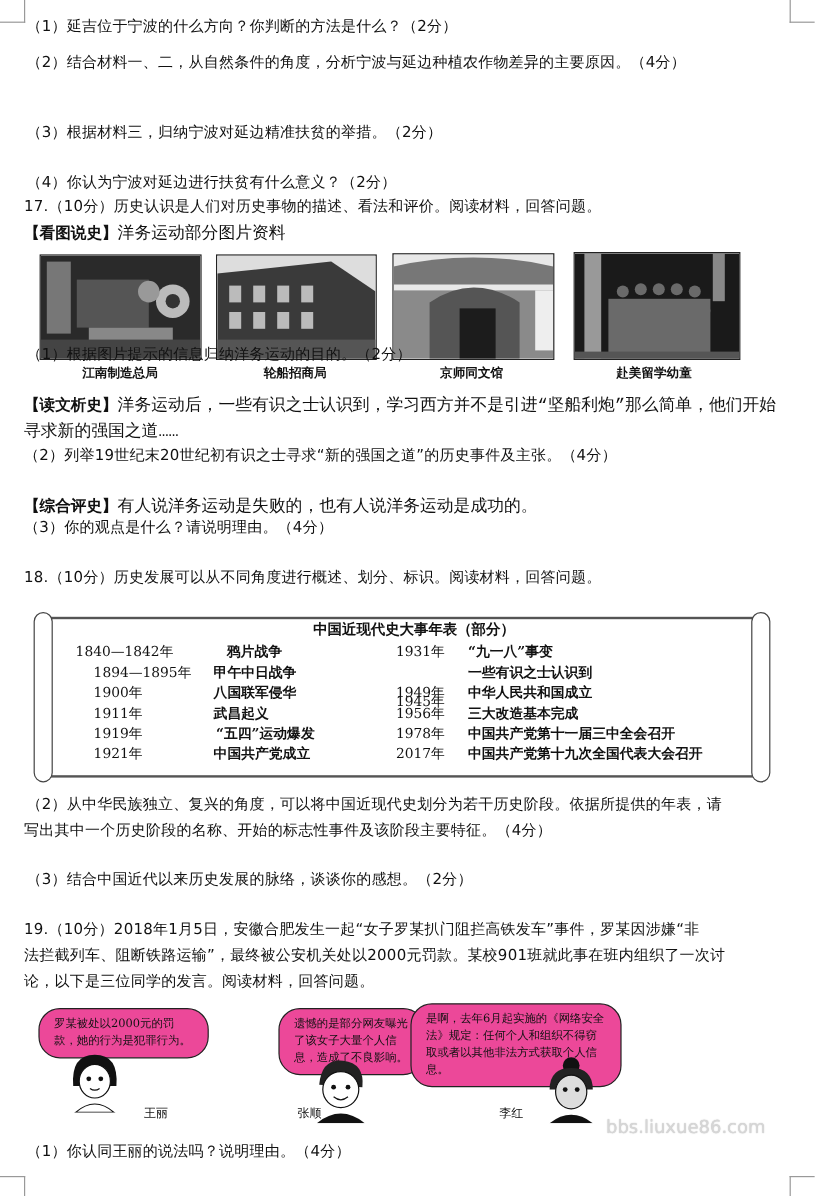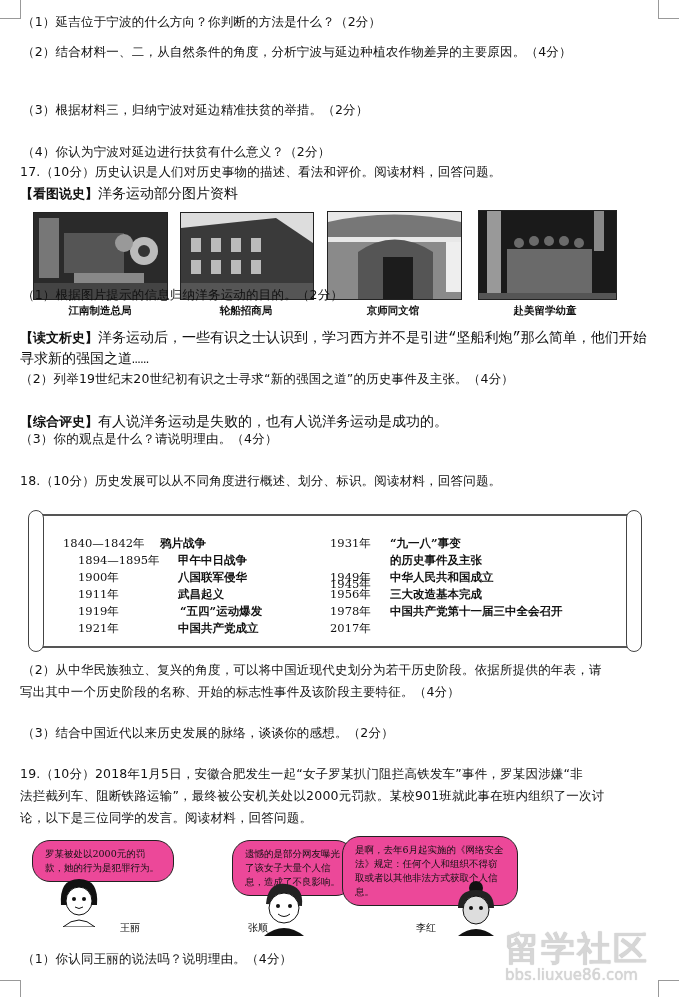--- a/index.html
+++ b/index.html
@@ -127,45 +127,47 @@
   <span class="tag">【综合评史】</span><span class="serif">有人说洋务运动是失败的，也有人说洋务运动是成功的。</span>
 </div>
 <div class="abs q" style="left:20px;top:431px;">（3）你的观点是什么？请说明理由。（4分）</div>
 
 <div class="abs q" style="left:20px;top:473px;">18.（10分）历史发展可以从不同角度进行概述、划分、标识。阅读材料，回答问题。</div>
 
 <div class="scroll">
   <div class="frame"></div>
   <div class="rollL"></div>
   <div class="rollR"></div>
+  <div class="tl-title" style="left:20px;">中国近现代史大事年表（部分）</div>
 
   <div class="tl-row" style="left:35px;top:26px;">1840—1842年</div>
-  <div class="tl-row" style="left:132px;top:26px;font-weight:bold;">鸦片战争</div>
+  <div class="tl-row" style="left:161px;top:26px;font-weight:bold;">鸦片战争</div>
   <div class="tl-row" style="left:50px;top:43px;">1894—1895年</div>
   <div class="tl-row" style="left:150px;top:43px;font-weight:bold;">甲午中日战争</div>
   <div class="tl-row" style="left:50px;top:60px;">1900年</div>
   <div class="tl-row" style="left:150px;top:60px;font-weight:bold;">八国联军侵华</div>
   <div class="tl-row" style="left:50px;top:77px;">1911年</div>
   <div class="tl-row" style="left:150px;top:77px;font-weight:bold;">武昌起义</div>
   <div class="tl-row" style="left:50px;top:94px;">1919年</div>
   <div class="tl-row" style="left:152px;top:94px;font-weight:bold;">“五四”运动爆发</div>
   <div class="tl-row" style="left:50px;top:111px;">1921年</div>
   <div class="tl-row" style="left:150px;top:111px;font-weight:bold;">中国共产党成立</div>
 
   <div class="tl-row" style="left:302px;top:26px;">1931年</div>
   <div class="tl-row" style="left:362px;top:26px;font-weight:bold;">“九一八”事变</div>
   <div class="tl-row" style="left:302px;top:43px;margin-top:24px;">1945年</div>
-  <div class="tl-row" style="left:362px;top:43px;font-weight:bold;">的历史事件及主张</div>
+  <div class="tl-row" style="left:362px;top:43px;font-weight:bold;">一些有识之士认识到</div>
   <div class="tl-row" style="left:302px;top:60px;">1949年</div>
   <div class="tl-row" style="left:362px;top:60px;font-weight:bold;">中华人民共和国成立</div>
   <div class="tl-row" style="left:302px;top:77px;">1956年</div>
   <div class="tl-row" style="left:362px;top:77px;font-weight:bold;">三大改造基本完成</div>
   <div class="tl-row" style="left:302px;top:94px;">1978年</div>
   <div class="tl-row" style="left:362px;top:94px;font-weight:bold;">中国共产党第十一届三中全会召开</div>
   <div class="tl-row" style="left:302px;top:111px;">2017年</div>
+  <div class="tl-row" style="left:362px;top:111px;font-weight:bold;">中国共产党第十九次全国代表大会召开</div>
 </div>
 
 <div class="abs q" style="left:22px;top:662px;">（2）从中华民族独立、复兴的角度，可以将中国近现代史划分为若干历史阶段。依据所提供的年表，请</div>
 <div class="abs q" style="left:20px;top:684px;">写出其中一个历史阶段的名称、开始的标志性事件及该阶段主要特征。（4分）</div>
 <div class="abs q" style="left:22px;top:725px;">（3）结合中国近代以来历史发展的脉络，谈谈你的感想。（2分）</div>
 
 <div class="abs q" style="left:20px;top:766px;">19.（10分）2018年1月5日，安徽合肥发生一起“女子罗某扒门阻拦高铁发车”事件，罗某因涉嫌“非</div>
 <div class="abs q" style="left:20px;top:788px;">法拦截列车、阻断铁路运输”，最终被公安机关处以2000元罚款。某校901班就此事在班内组织了一次讨</div>
 <div class="abs q" style="left:20px;top:810px;">论，以下是三位同学的发言。阅读材料，回答问题。</div>
 
@@ -198,15 +200,14 @@
   <path d="M6,56 Q24,42 42,56 Z" fill="#111"></path>
 </svg>
 
 <div class="pname" style="left:120px;top:921px;">王丽</div>
 <div class="pname" style="left:248px;top:921px;">张顺</div>
 <div class="pname" style="left:416px;top:921px;">李红</div>
 
 <div class="abs q" style="left:22px;top:951px;">（1）你认同王丽的说法吗？说明理由。（4分）</div>
 
 <div class="watermark">
-  <div style="font-size:34px;line-height:36px;letter-spacing:2px;text-shadow:0 0 1px #bbb;">留学社区</div>
   <div style="font-size:15px;font-weight:normal;line-height:18px;text-shadow:0 0 1px #bbb;">bbs.liuxue86.com</div>
 </div>
 
 </body></html>

